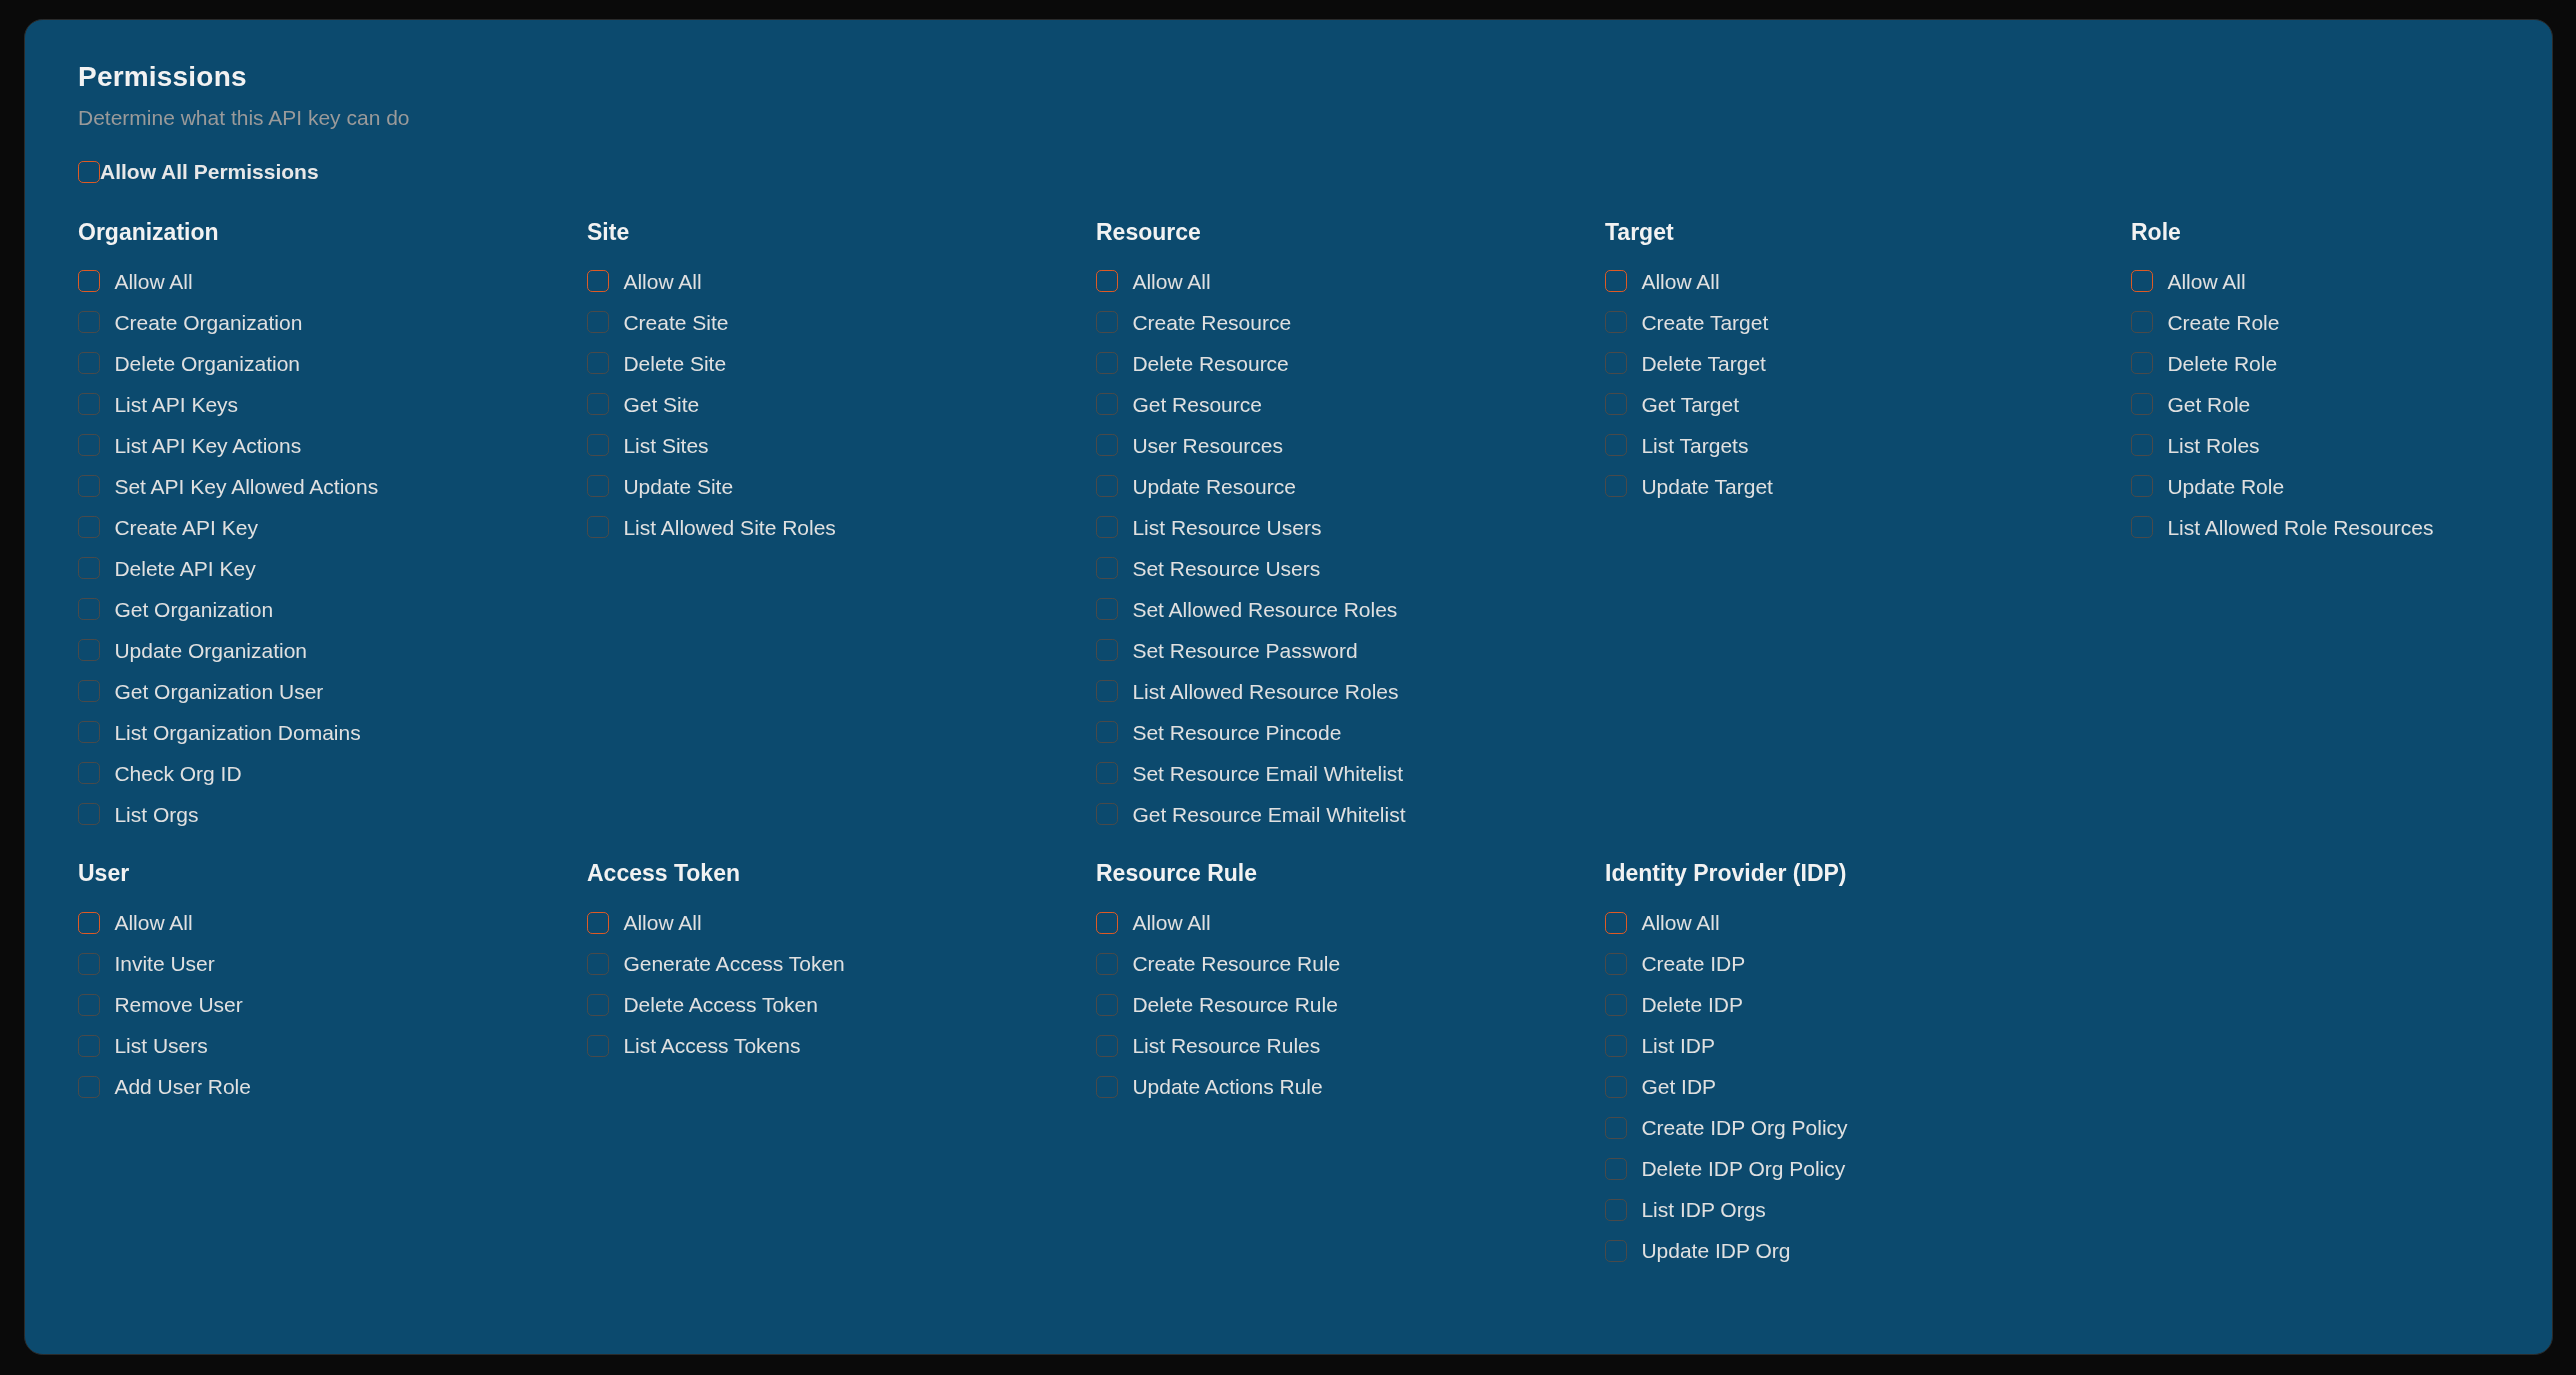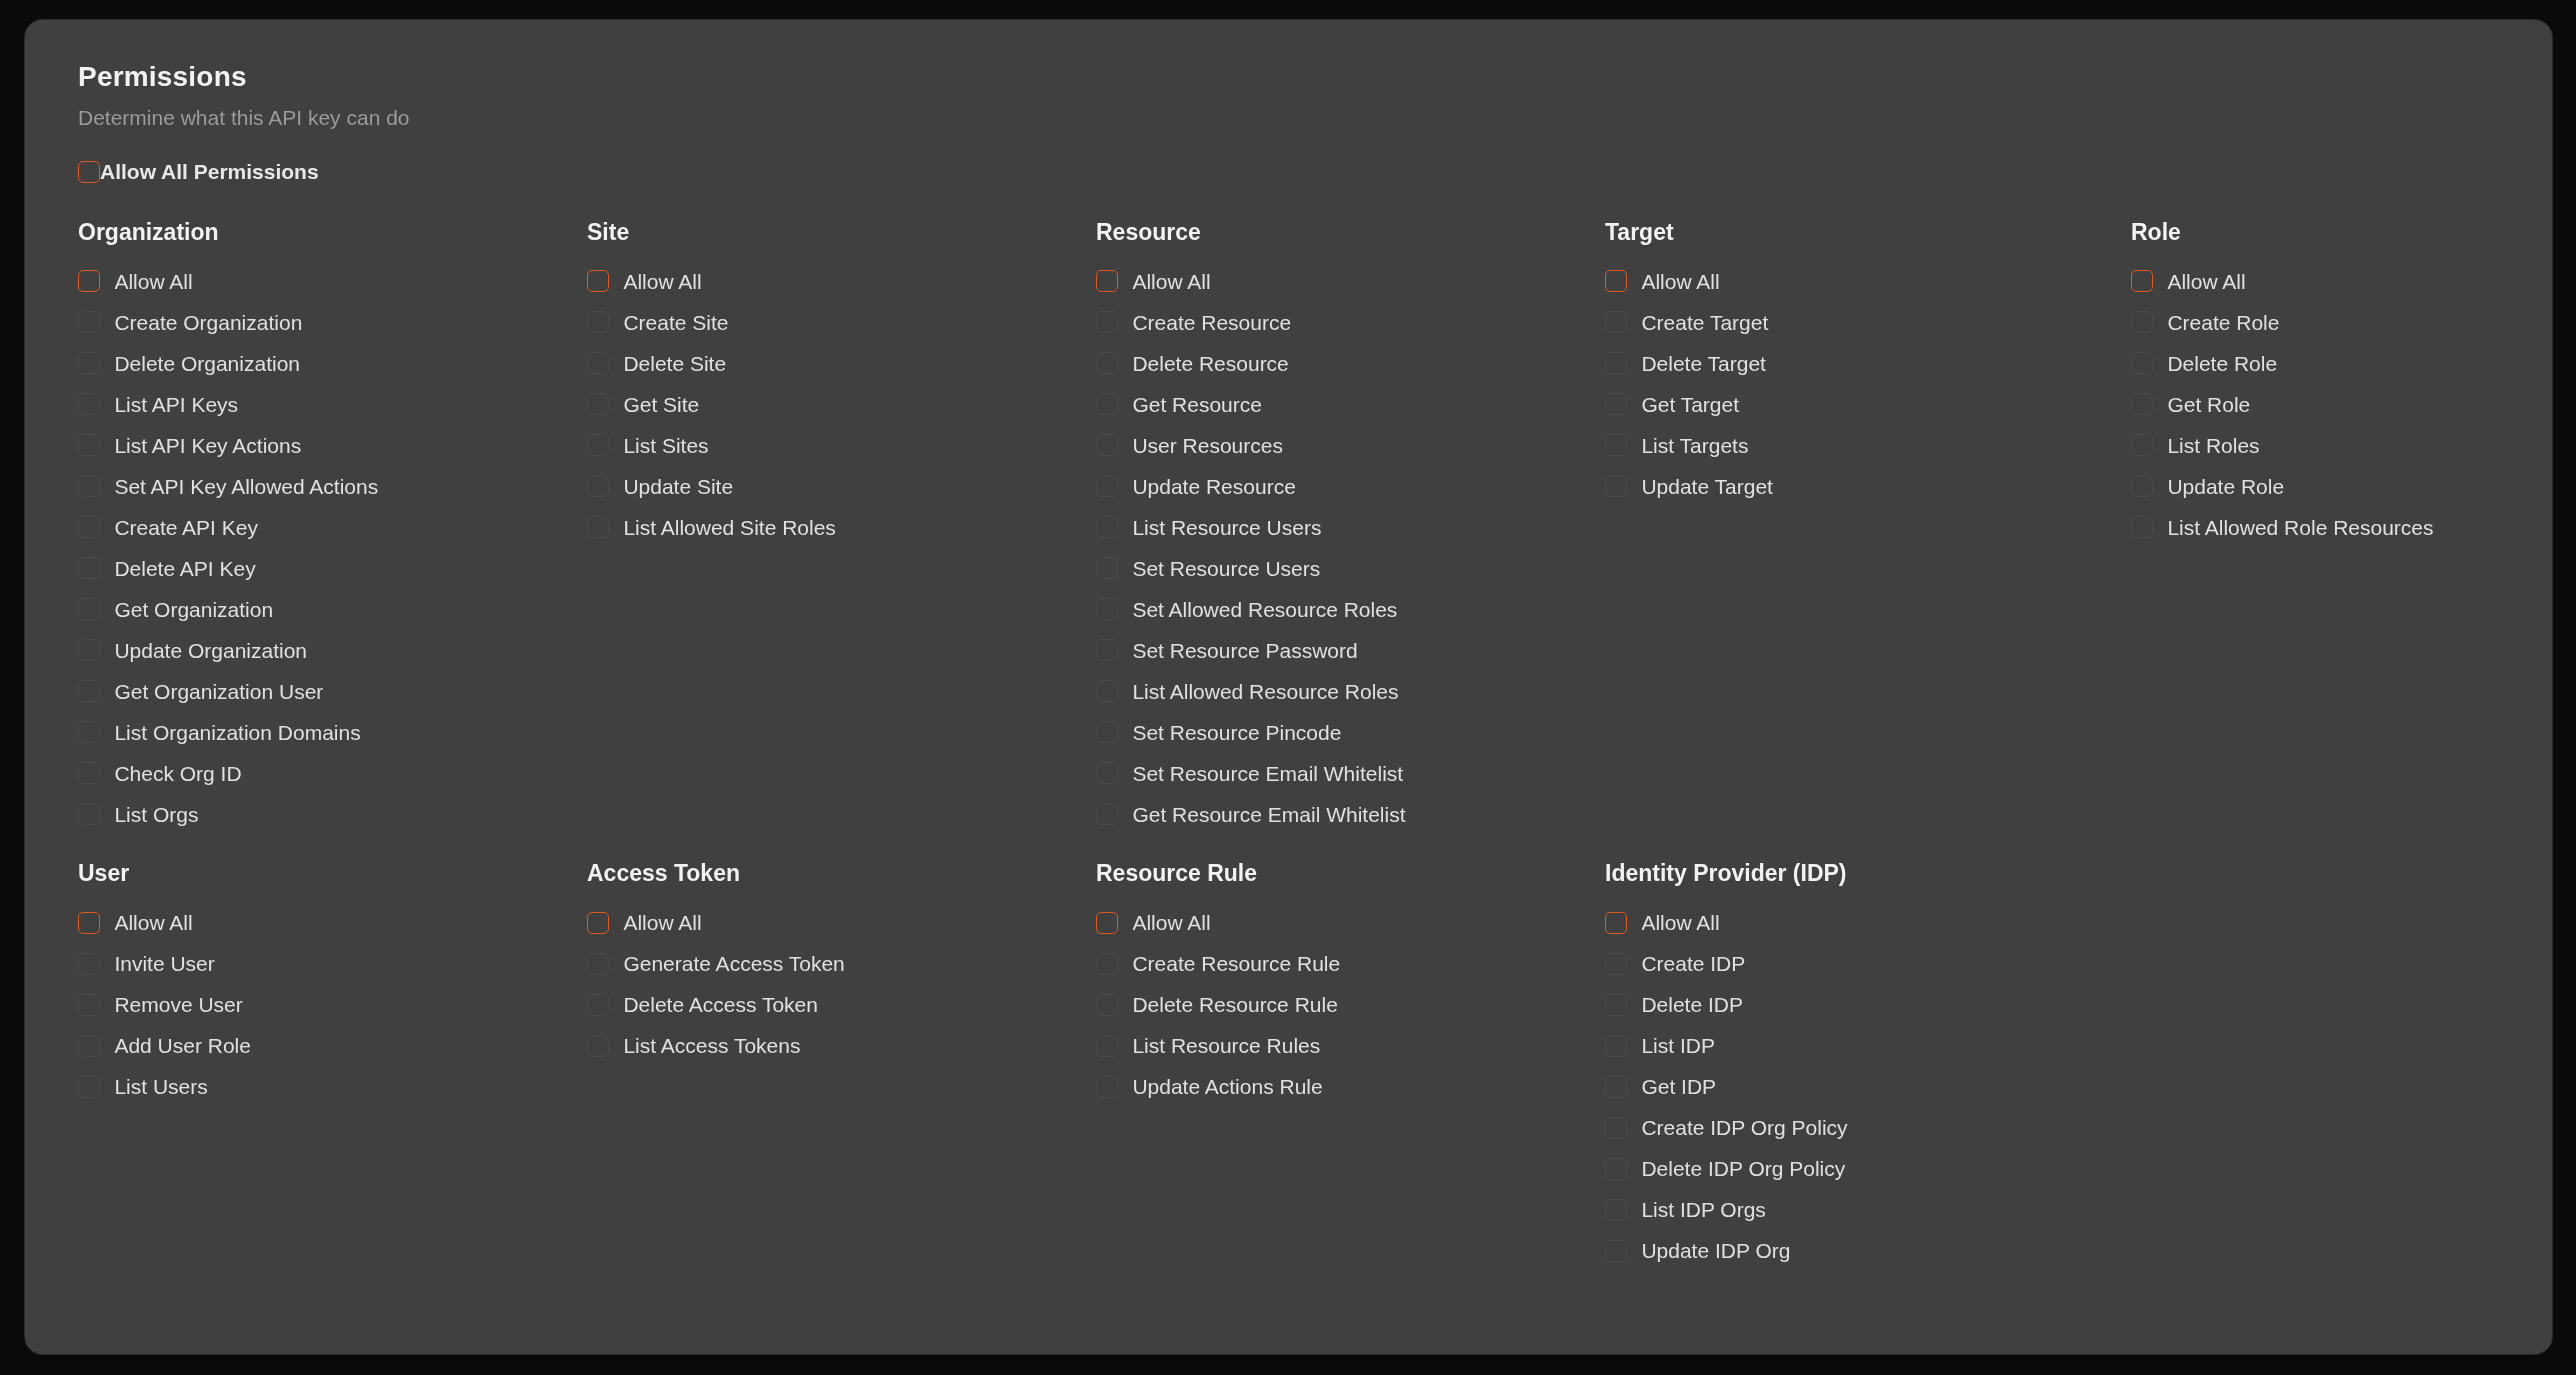--- a/index.html
+++ b/index.html
@@ -12,21 +12,21 @@
     font-family: "Liberation Sans", sans-serif;
     -webkit-font-smoothing: antialiased;
   }
   .page {
     width: 2576px;
     height: 1375px;
     background: #0a0a0a;
     padding: 18.6px 24px;
   }
   .card {
-    background: #404040;
+    background: #0c4a6e;
     border: 0.8px solid #2a2a2a;
     border-radius: 18.6px;
     width: 2529px;
     height: 1336px;
     padding: 41px 53px 34px 53px;
     overflow: hidden;
   }
   .card-title {
     color: #f2f2f2;
     font-size: 28px;
@@ -327,25 +327,25 @@
           <div class="perm-row">
             <span class="cb"></span>
             <span class="perm-label">Invite User</span>
           </div>
           <div class="perm-row">
             <span class="cb"></span>
             <span class="perm-label">Remove User</span>
           </div>
           <div class="perm-row">
             <span class="cb"></span>
+            <span class="perm-label">List Users</span>
+          </div>
+          <div class="perm-row">
+            <span class="cb"></span>
             <span class="perm-label">Add User Role</span>
-          </div>
-          <div class="perm-row">
-            <span class="cb"></span>
-            <span class="perm-label">List Users</span>
           </div>
         </div>
         <div class="col">
           <div class="group-title">Access Token</div>
           <div class="perm-row">
             <span class="cb accent"></span>
             <span class="perm-label">Allow All</span>
           </div>
           <div class="perm-row">
             <span class="cb"></span>

